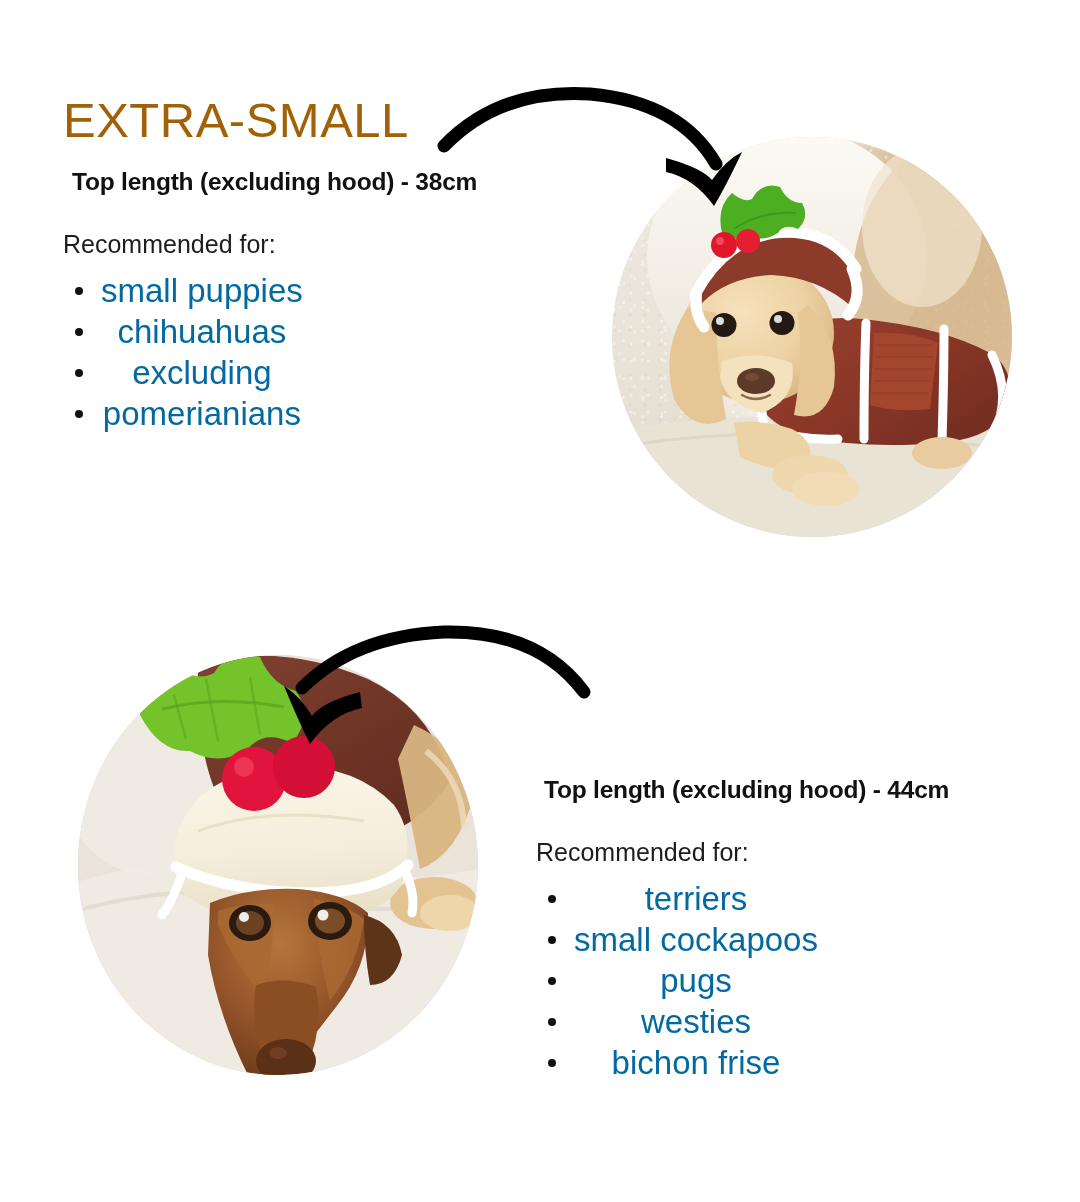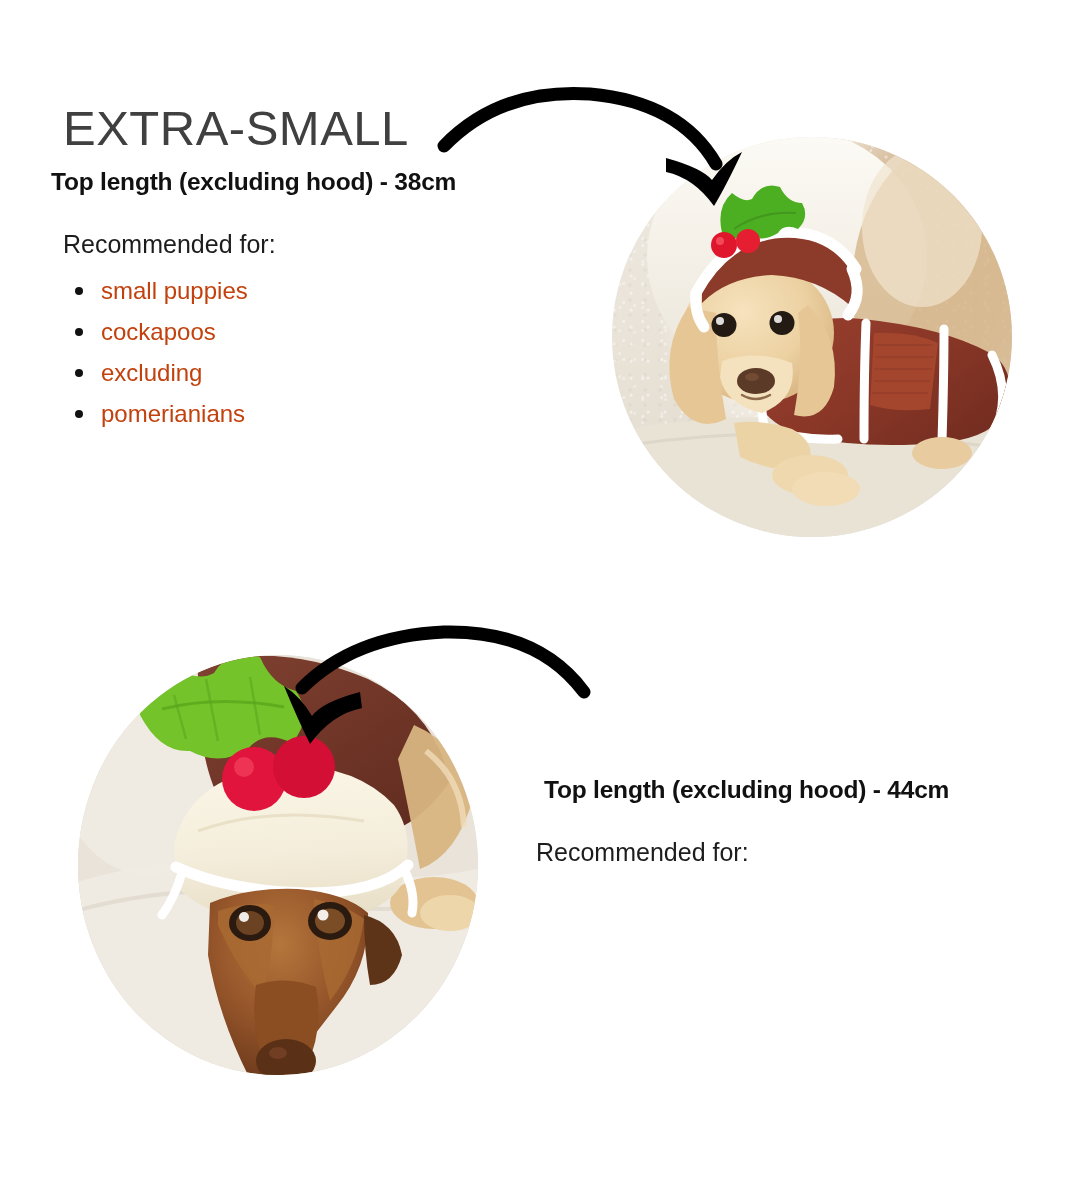--- a/index.html
+++ b/index.html
@@ -12,23 +12,22 @@
   }
   .page { position:relative; width:1080px; height:1202px; }
 
   
   .size-title {
     position:absolute;
     font-size:49px;
     font-weight:300;
     letter-spacing:0.5px;
     line-height:1;
-    color:#404040;
+    color:#a16207;
     white-space:nowrap;
-    margin-top:8px;
   }
   .size-length {
     position:absolute;
     font-size:24.5px;
     font-weight:bold;
     letter-spacing:-0.2px;
     line-height:1;
     color:#111111;
     white-space:nowrap;
   }
@@ -38,27 +37,28 @@
     font-weight:400;
     line-height:1;
     color:#1d1d1d;
     white-space:nowrap;
   }
   .rec-list {
     position:absolute;
     list-style:none;
   }
   .rec-list li {
-    font-size:24px;
+    font-size:33px;
     font-weight:300;
     line-height:41px;
-    color:#c2410c;
+    color:#0369a1;
     white-space:nowrap;
     position:relative;
     padding-left:38px;
+    text-align:center;
   }
   .rec-list li .bullet {
     position:absolute;
     left:12px; top:50%;
     width:8px; height:8px;
     margin-top:-4px;
     border-radius:50%;
     background:#111;
   }
 
@@ -114,32 +114,32 @@
   #arrow-xs { left:430px; top:82px; width:320px; height:125px; }
   #arrow-sm { left:268px; top:622px; width:330px; height:125px; }
 </style>
 </head>
 <body>
 
 <div class="page">
 
   <h1 class="size-title" style="left:63px; top:96px;">EXTRA-SMALL</h1>
 
-  <div class="size-length" style="left:51px; top:170px;">Top length (excluding hood) - 38cm</div>
+  <div class="size-length" style="left:72px; top:170px;">Top length (excluding hood) - 38cm</div>
 
   <div class="rec-label" style="left:63px; top:232px;">Recommended for:</div>
 
   <ul class="rec-list" style="left:63px; top:270px;">
     <li>
       <span class="bullet"></span>
       <span>small puppies</span>
     </li>
     <li>
       <span class="bullet"></span>
-      <span>cockapoos</span>
+      <span>chihuahuas</span>
     </li>
     <li>
       <span class="bullet"></span>
       <span>excluding</span>
     </li>
     <li>
       <span class="bullet"></span>
       <span>pomerianians</span>
     </li>
   </ul>
@@ -328,14 +328,36 @@
     <path d="M316 70 Q 270 8 176 10 Q 86 14 34 66" fill="none" stroke="#000000" stroke-width="13" stroke-linecap="round"></path>
     <path d="M92 70 Q 54 80 44 94 Q 32 74 16 64
              Q 30 98 42 122 Q 64 92 94 86 Z" fill="#000000"></path>
   </svg>
 
 
   <div class="size-length" style="left:536px; top:778px;margin-left:8px;">Top length (excluding hood) - 44cm</div>
 
   <div class="rec-label" style="left:536px; top:840px;">Recommended for:</div>
 
+  <ul class="rec-list" style="left:536px; top:878px;">
+    <li>
+      <span class="bullet"></span>
+      <span>terriers</span>
+    </li>
+    <li>
+      <span class="bullet"></span>
+      <span>small cockapoos</span>
+    </li>
+    <li>
+      <span class="bullet"></span>
+      <span>pugs</span>
+    </li>
+    <li>
+      <span class="bullet"></span>
+      <span>westies</span>
+    </li>
+    <li>
+      <span class="bullet"></span>
+      <span>bichon frise</span>
+    </li>
+  </ul>
 
 </div>
 
 </body></html>

